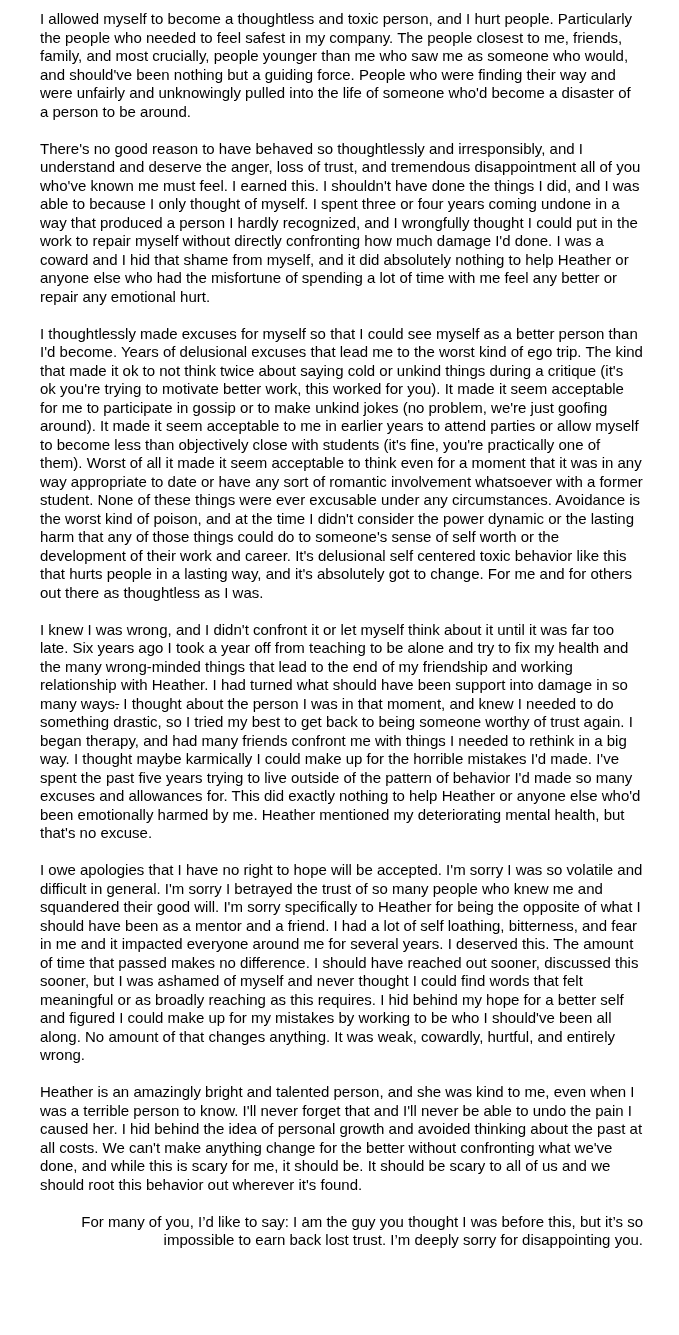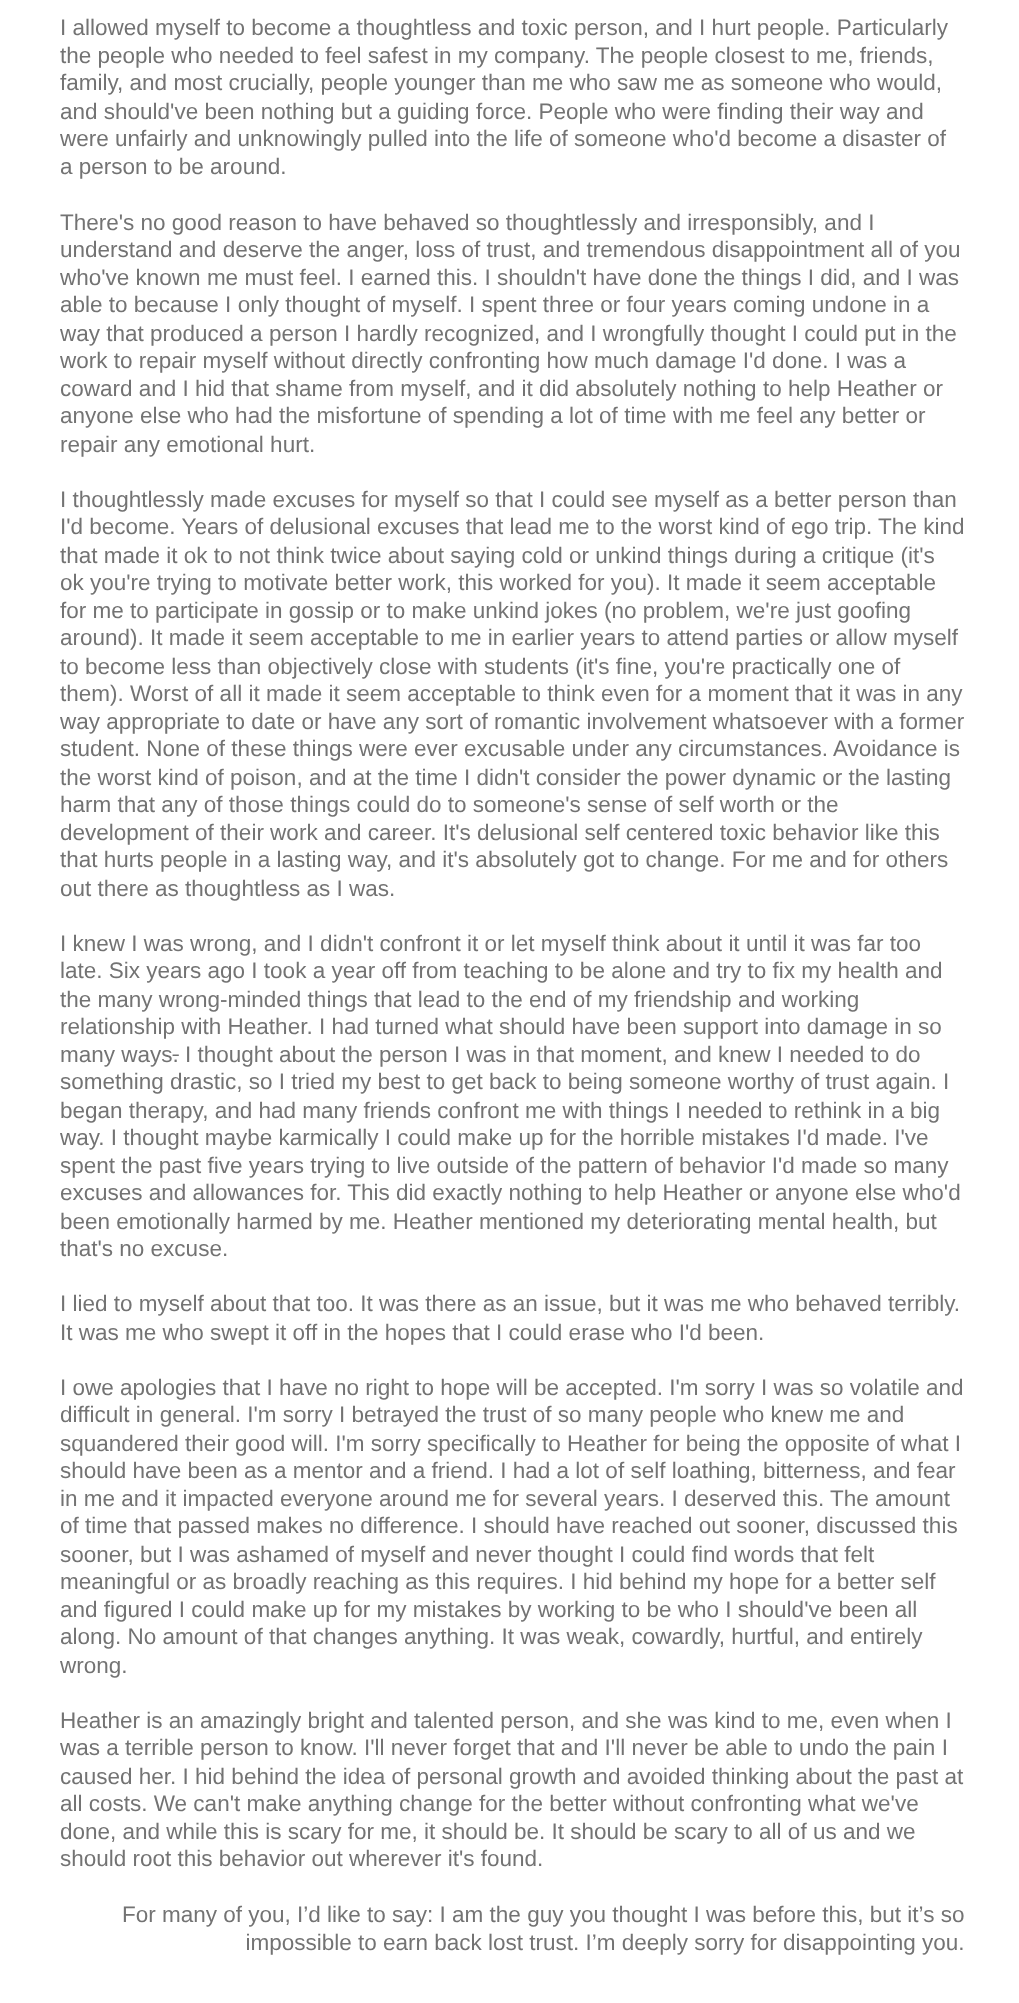--- a/index.html
+++ b/index.html
@@ -14,21 +14,21 @@
   }
   .page {
     box-sizing: border-box;
     width: 679px;
     min-height: 1335px;
     padding: 10px 36px 20px 40px;
     background: #ffffff;
     font-family: "Liberation Sans", sans-serif;
     font-size: 15px;
     line-height: 18.5px;
-    color: #737373;
+    color: #000000;
     -webkit-font-smoothing: antialiased;
   }
   .page p {
     margin: 0 0 18.5px 0;
     white-space: normal;
     word-spacing: normal;
   }
   .page p:last-child {
     margin-bottom: 0;
     text-align: right;
@@ -38,17 +38,16 @@
   }
 </style>
 </head>
 <body>
 
 <main class="page">
   <p>I allowed myself to become a thoughtless and toxic person, and I hurt people. Particularly the people who needed to feel safest in my company. The people closest to me, friends, family, and most crucially, people younger than me who saw me as someone who would, and should've been nothing but a guiding force. People who were finding their way and were unfairly and unknowingly pulled into the life of someone who'd become a disaster of a person to be around.</p>
   <p>There's no good reason to have behaved so thoughtlessly and irresponsibly, and I understand and deserve the anger, loss of trust, and tremendous disappointment all of you who've known me must feel. I earned this. I shouldn't have done the things I did, and I was able to because I only thought of myself. I spent three or four years coming undone in a way that produced a person I hardly recognized, and I wrongfully thought I could put in the work to repair myself without directly confronting how much damage I'd done. I was a coward and I hid that shame from myself, and it did absolutely nothing to help Heather or anyone else who had the misfortune of spending a lot of time with me feel any better or repair any emotional hurt.</p>
   <p>I thoughtlessly made excuses for myself so that I could see myself as a better person than I'd become. Years of delusional excuses that lead me to the worst kind of ego trip. The kind that made it ok to not think twice about saying cold or unkind things during a critique (it's ok you're trying to motivate better work, this worked for you). It made it seem acceptable for me to participate in gossip or to make unkind jokes (no problem, we're just goofing around). It made it seem acceptable to me in earlier years to attend parties or allow myself to become less than objectively close with students (it's fine, you're practically one of them). Worst of all it made it seem acceptable to think even for a moment that it was in any way appropriate to date or have any sort of romantic involvement whatsoever with a former student. None of these things were ever excusable under any circumstances. Avoidance is the worst kind of poison, and at the time I didn't consider the power dynamic or the lasting harm that any of those things could do to someone's sense of self worth or the development of their work and career. It's delusional self centered toxic behavior like this that hurts people in a lasting way, and it's absolutely got to change. For me and for others out there as thoughtless as I was.</p>
   <p><span>I knew I was wrong, and I didn't confront it or let myself think about it until it was far too late. Six years ago I took a year off from teaching to be alone and try to fix my health and the many wrong-minded things that lead to the end of my friendship and working relationship with Heather. I had turned what should have been support into damage in so many ways</span><s>.</s><span> I thought about the person I was in that moment, and knew I needed to do something drastic, so I tried my best to get back to being someone worthy of trust again. I began therapy, and had many friends confront me with things I needed to rethink in a big way. I thought maybe karmically I could make up for the horrible mistakes I'd made. I've spent the past five years trying to live outside of the pattern of behavior I'd made so many excuses and allowances for. This did exactly nothing to help Heather or anyone else who'd been emotionally harmed by me. Heather mentioned my deteriorating mental health, but that's no excuse.</span></p>
-  <p>I lied to myself about that too. It was there as an issue, but it was me who behaved terribly. It was me who swept it off in the hopes that I could erase who I'd been.</p>
   <p>I owe apologies that I have no right to hope will be accepted. I'm sorry I was so volatile and difficult in general. I'm sorry I betrayed the trust of so many people who knew me and squandered their good will. I'm sorry specifically to Heather for being the opposite of what I should have been as a mentor and a friend. I had a lot of self loathing, bitterness, and fear in me and it impacted everyone around me for several years. I deserved this. The amount of time that passed makes no difference. I should have reached out sooner, discussed this sooner, but I was ashamed of myself and never thought I could find words that felt meaningful or as broadly reaching as this requires. I hid behind my hope for a better self and figured I could make up for my mistakes by working to be who I should've been all along. No amount of that changes anything. It was weak, cowardly, hurtful, and entirely wrong.</p>
   <p>Heather is an amazingly bright and talented person, and she was kind to me, even when I was a terrible person to know. I'll never forget that and I'll never be able to undo the pain I caused her. I hid behind the idea of personal growth and avoided thinking about the past at all costs. We can't make anything change for the better without confronting what we've done, and while this is scary for me, it should be. It should be scary to all of us and we should root this behavior out wherever it's found.</p>
   <p>For many of you, I’d like to say: I am the guy you thought I was before this, but it’s so impossible to earn back lost trust. I’m deeply sorry for disappointing you.</p>
 </main>
 
 </body></html>

